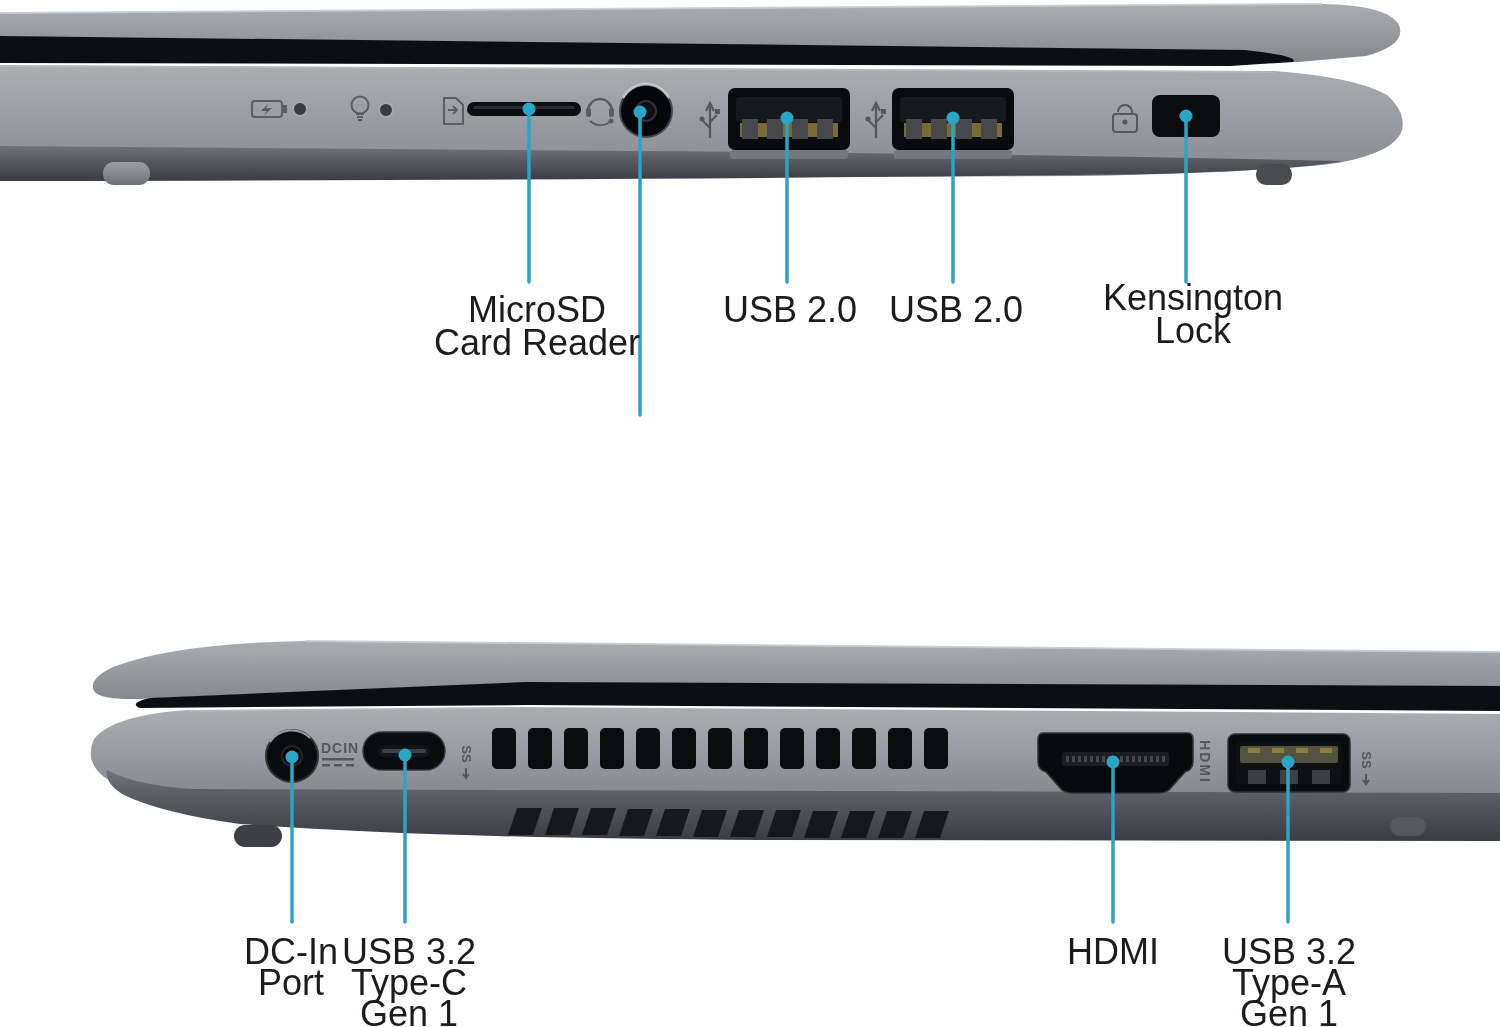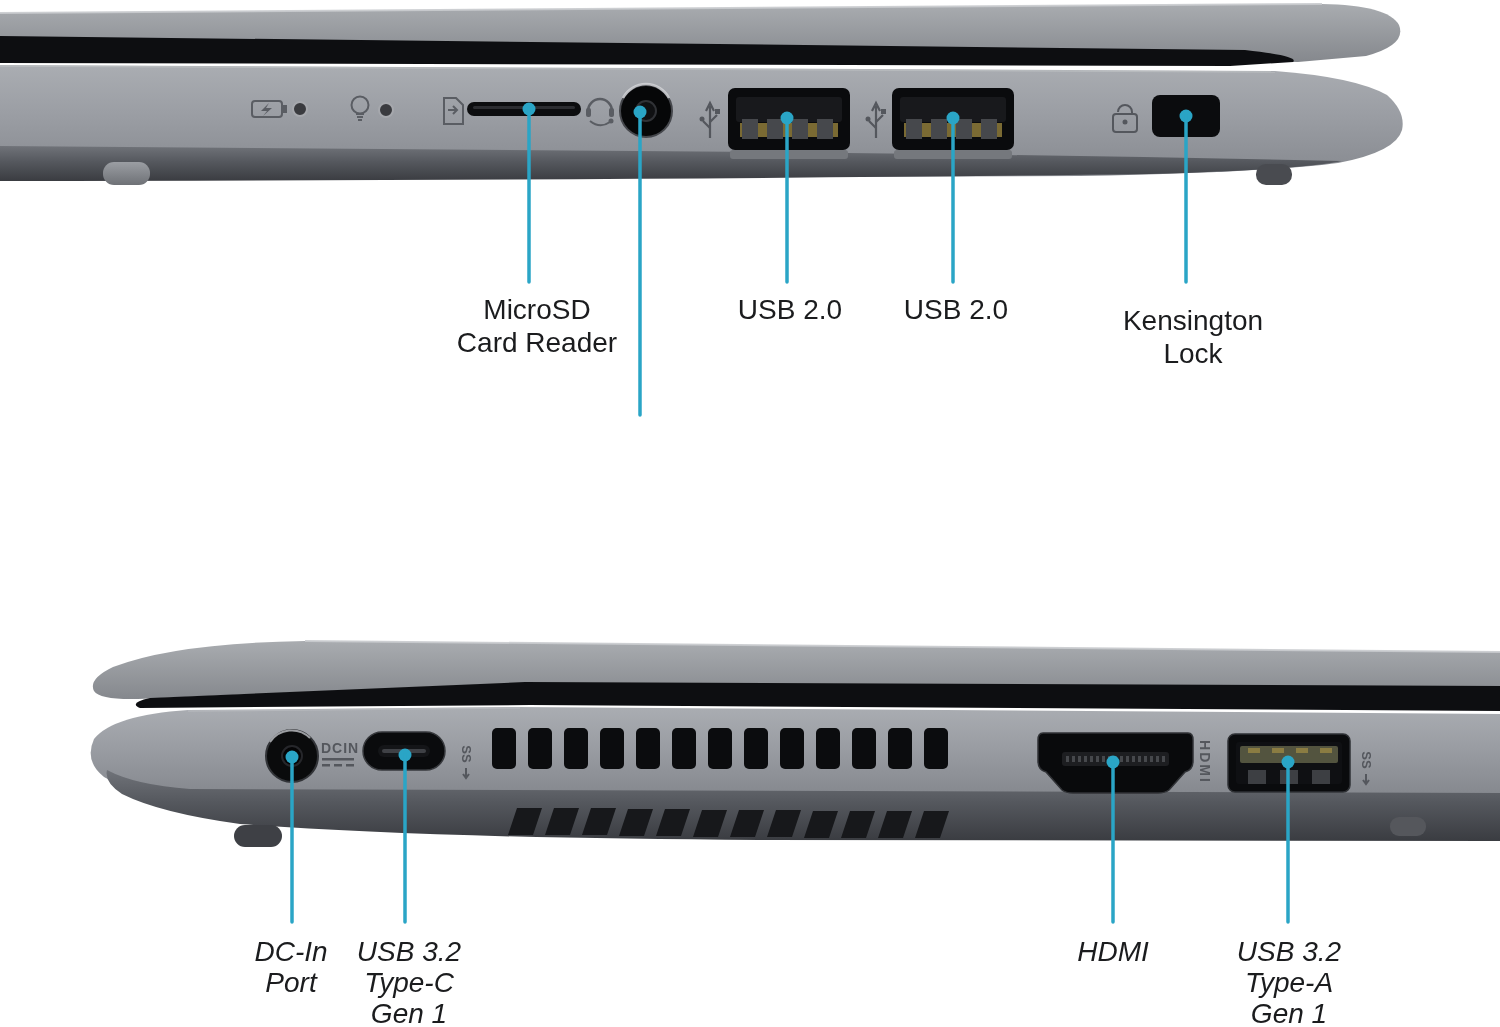--- a/index.html
+++ b/index.html
@@ -5,23 +5,23 @@
   html,body { margin:0; padding:0; background:#ffffff; }
   .stage {
     position:relative; width:1500px; height:1027px;
     background:#ffffff; overflow:hidden;
     font-family:"Liberation Sans", sans-serif;
   }
   .stage svg { position:absolute; left:0; top:0; }
   .lbl {
     position:absolute; transform:translateX(-50%);
     text-align:center; white-space:nowrap;
-    font-size:28px; line-height:33px; color:#1b1c1e;
+    font-size:36px; line-height:33px; color:#1b1c1e;
   }
-  .lbl.bottom { line-height:31px;font-style:italic; }
+  .lbl.bottom { line-height:31px; }
 </style>
 </head>
 <body>
 
 <div class="stage">
 
 <svg width="1500" height="1027" viewBox="0 0 1500 1027">
   <defs>
     <linearGradient id="gLid" x1="0" y1="0" x2="0" y2="1">
       <stop offset="0" stop-color="#a9acb0"></stop>
@@ -276,20 +276,20 @@
     <g>
       <circle cx="1288" cy="762" r="6.5" stroke="none"></circle>
           <line x1="1288" y1="762" x2="1288" y2="922"></line>
     </g>
   </g>
 </svg>
 
 <div class="lbl" style="left:537px; top:293px">MicroSD<br>Card Reader</div>
 <div class="lbl" style="left:790px; top:293px">USB 2.0</div>
 <div class="lbl" style="left:956px; top:293px">USB 2.0</div>
-<div class="lbl" style="left:1193px; top:304px">Kensington<br>Lock</div>
+<div class="lbl" style="left:1193px; top:281px">Kensington<br>Lock</div>
 
 <div class="lbl bottom" style="left:291px; top:936px">DC-In<br>Port</div>
 <div class="lbl bottom" style="left:409px; top:936px">USB 3.2<br>Type-C<br>Gen 1</div>
 <div class="lbl bottom" style="left:1113px; top:936px">HDMI</div>
 <div class="lbl bottom" style="left:1289px; top:936px">USB 3.2<br>Type-A<br>Gen 1</div>
 
 </div>
 
 </body></html>

